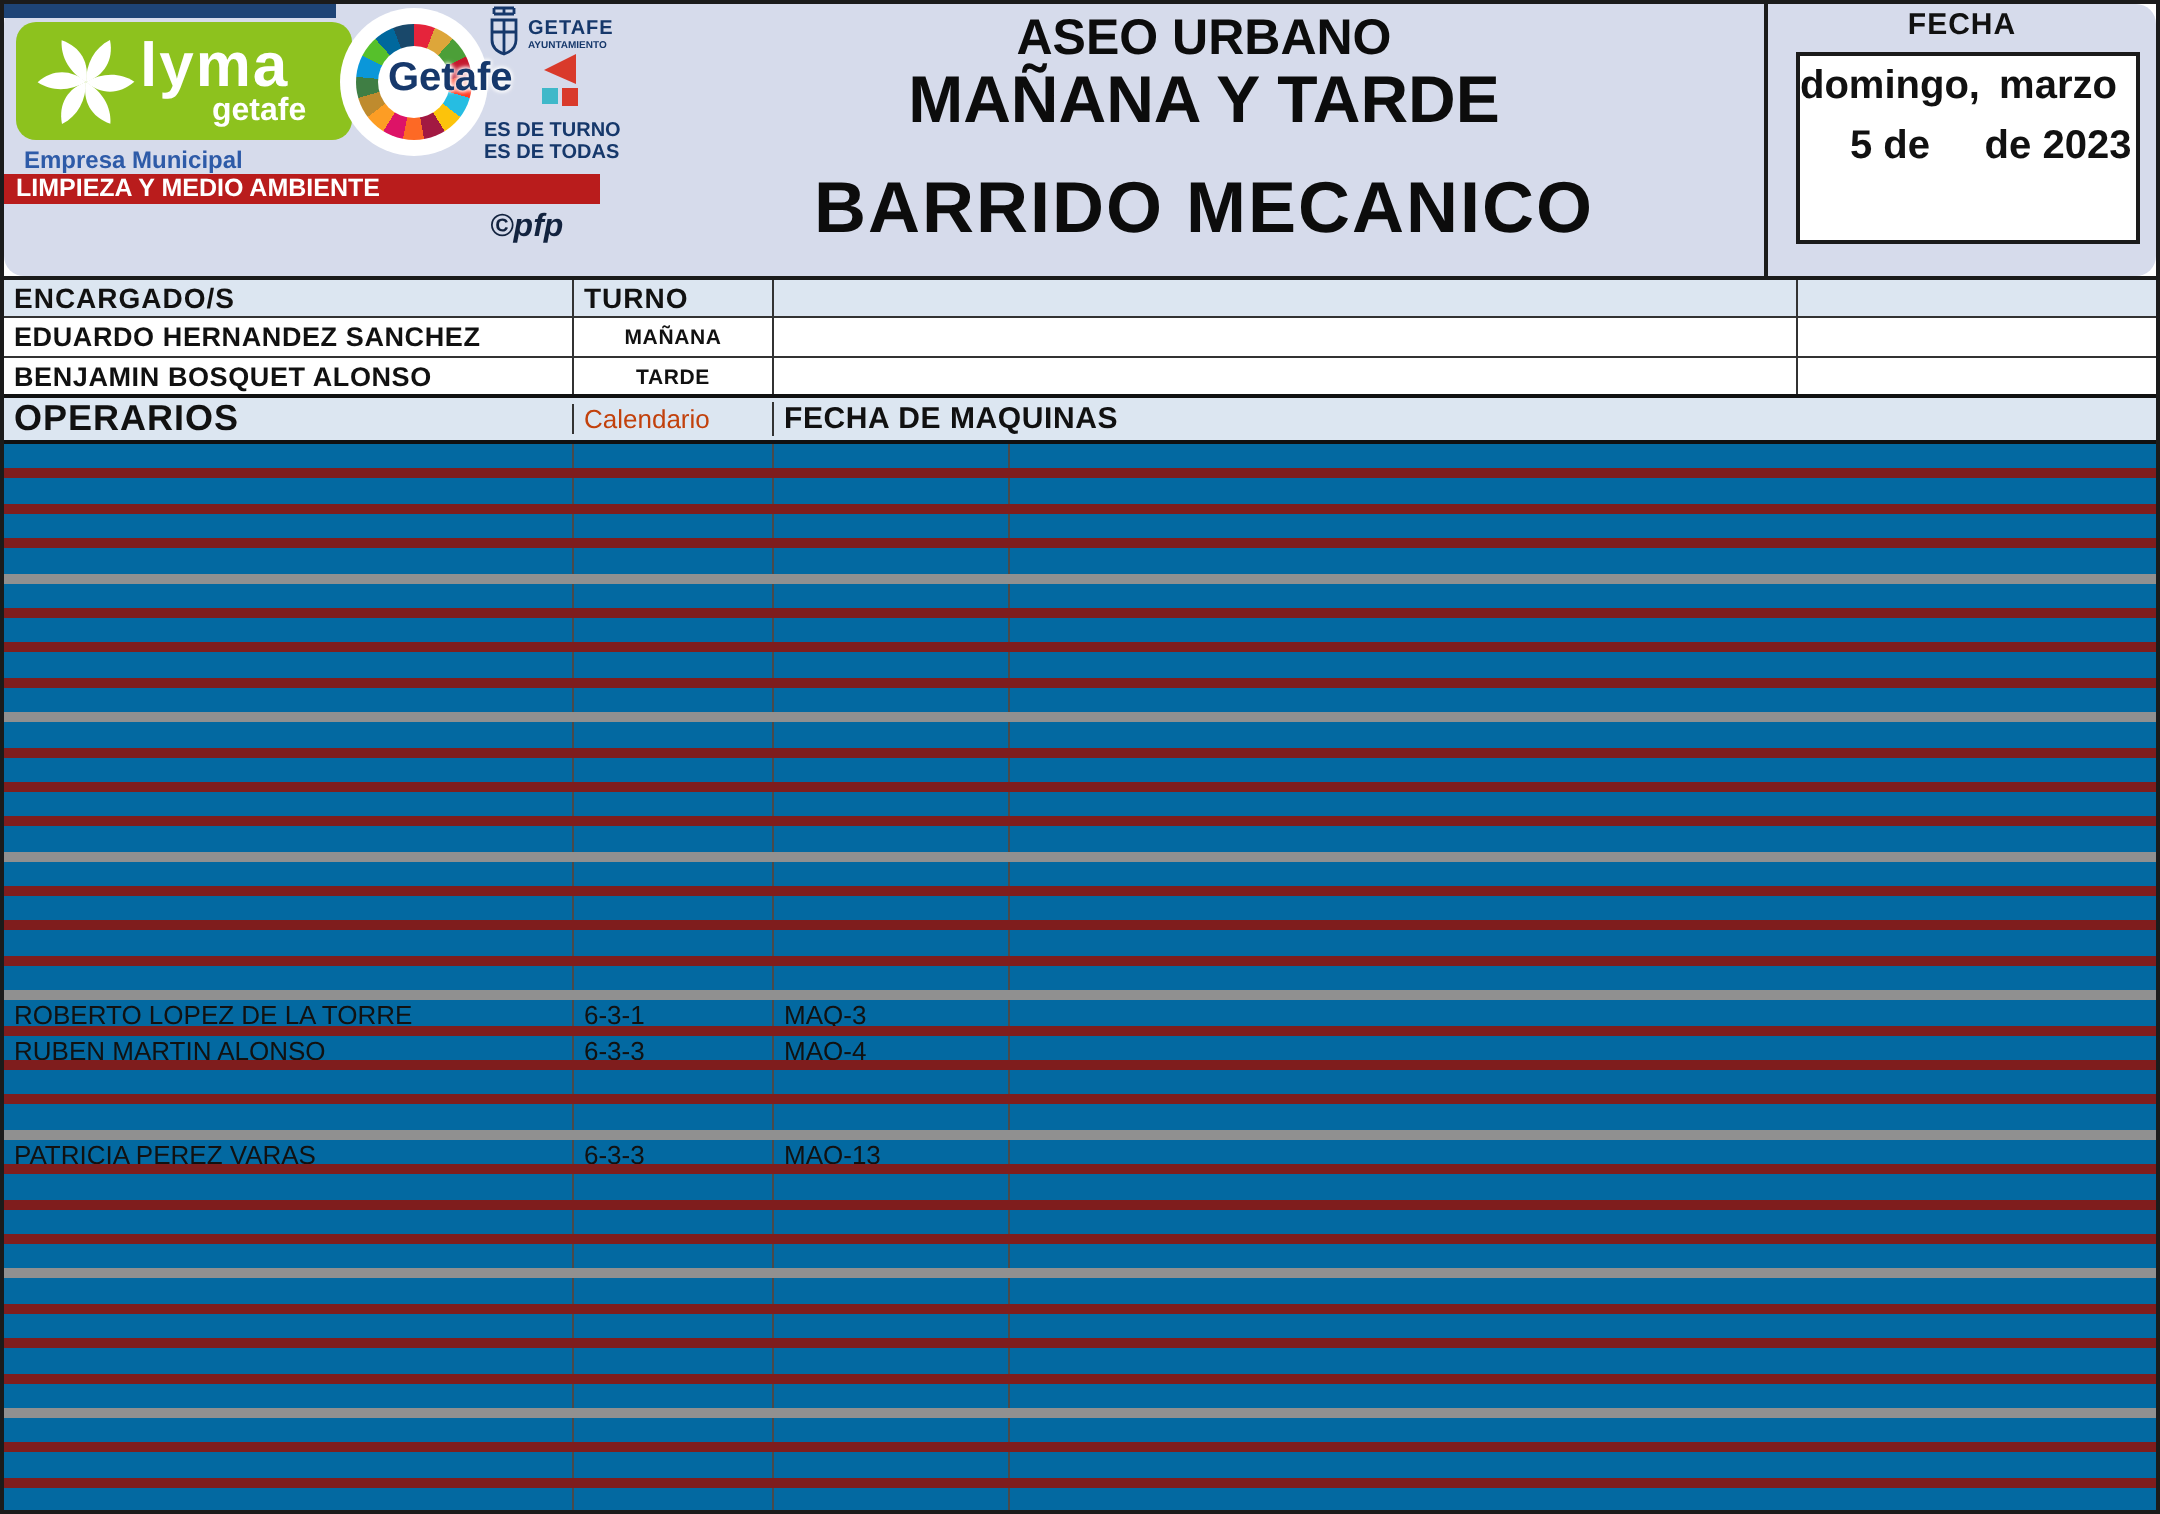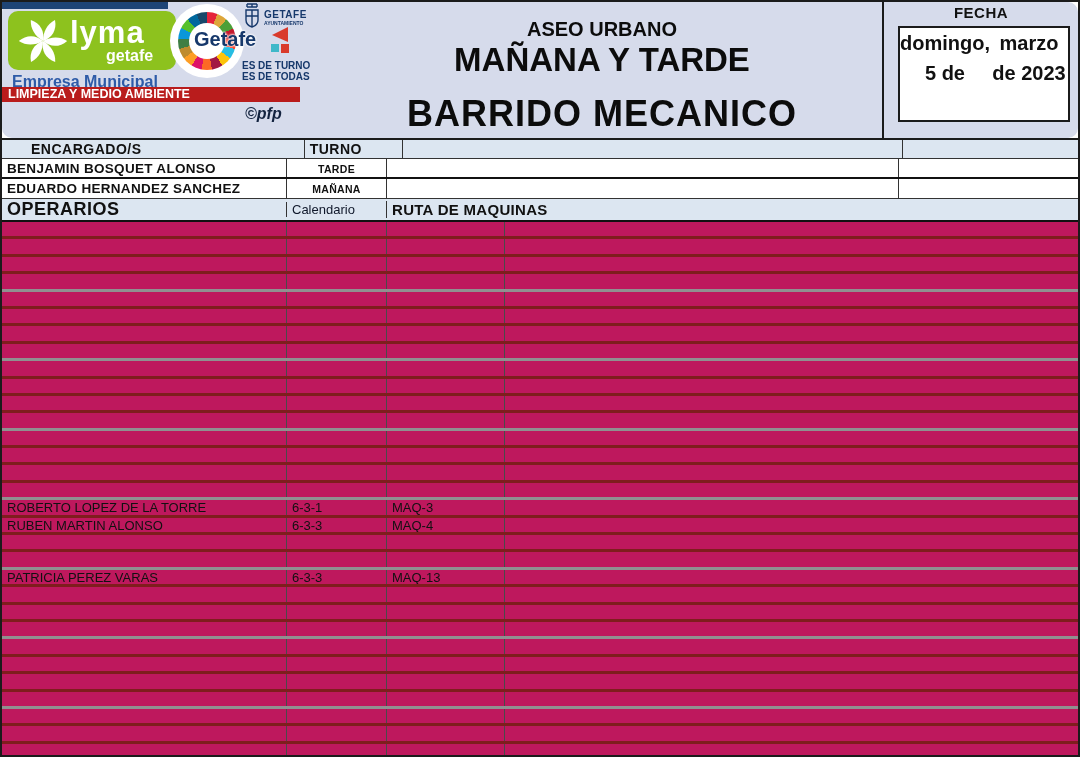--- a/index.html
+++ b/index.html
@@ -20,49 +20,49 @@
     #dd1367 191deg 212deg,#fd9d24 212deg 233deg,#bf8b2e 233deg 254deg,#3f7e44 254deg 275deg,#0a97d9 275deg 297deg,
     #56c02b 297deg 318deg,#00689d 318deg 339deg,#19486a 339deg 360deg);}
   .sdg-wheel::after{content:"";position:absolute;left:11px;top:11px;width:36px;height:36px;border-radius:50%;background:#fff;}
   .getafe-brand{position:absolute;left:192px;top:26px;font-size:20px;font-weight:bold;color:#16386b;
     text-shadow:0 0 2px #fff,0 0 2px #fff,0 0 3px #fff;letter-spacing:0px;}
   .flags{position:absolute;left:266px;top:25px;}
   .crest{position:absolute;left:241px;top:1px;}
   .crest-title{position:absolute;left:262px;top:7px;font-size:10px;font-weight:bold;color:#16386b;letter-spacing:0.5px;}
   .crest-sub{position:absolute;left:262px;top:18px;font-size:5px;font-weight:bold;color:#16386b;}
   .slogan{position:absolute;left:240px;top:58px;font-size:10px;font-weight:bold;color:#16386b;line-height:11px;}
-  .empresa{position:absolute;left:10px;top:71px;font-size:16px;font-weight:bold;color:#2e5ba8;}
+  .empresa{position:absolute;left:10px;top:71px;font-size:12px;font-weight:bold;color:#2e5ba8;}
   .dept-bar{position:absolute;left:0;top:85px;width:292px;height:15px;background:#b91c1c;color:#fff;
     font-size:12.5px;font-weight:bold;line-height:15px;padding-left:6px;}
   .copyright{position:absolute;left:243px;top:103px;font-size:16px;font-weight:bold;font-style:italic;color:#13233f;}
   .titles{position:absolute;left:318px;top:0;width:564px;text-align:center;color:#0c0c0c;}
-  .t1{font-size:20px;font-weight:bold;margin-top:14px;line-height:27px;}
+  .t1{font-size:25px;font-weight:bold;margin-top:4px;line-height:27px;}
   .t2{font-size:33px;font-weight:bold;line-height:34px;}
   .t3{font-size:36px;font-weight:bold;margin-top:18px;letter-spacing:1px;line-height:38px;}
   .fecha-divider{position:absolute;left:880px;top:0;width:2px;height:136px;background:#1b1b1b;}
   .fecha-label{position:absolute;left:882px;top:2px;width:194px;text-align:center;font-size:15px;font-weight:bold;letter-spacing:0.5px;}
   .fecha-box{position:absolute;left:896px;top:24px;width:172px;height:96px;background:#fff;border:2px solid #1b1b1b;
     box-sizing:border-box;display:flex;flex-direction:row;justify-content:center;text-align:center;
     font-size:20px;font-weight:bold;line-height:30px;}
   
   .sheet{position:absolute;left:0;top:136px;width:1076px;border-top:2px solid #1b1b1b;}
   .row{display:flex;box-sizing:border-box;}
   .cell{box-sizing:border-box;overflow:hidden;white-space:nowrap;padding-left:5px;}
   .bl{border-left:1px solid #333;}
-  .enc-head{height:19px;background:#dce6f1;border-bottom:1px solid #333;font-size:14px;font-weight:bold;line-height:18px;letter-spacing:0.5px;padding-left:24px;}
+  .enc-head{height:19px;background:#dce6f1;border-bottom:1px solid #333;font-size:14px;font-weight:bold;line-height:18px;letter-spacing:0.5px;}
   .enc-row{height:20px;background:#fff;border-bottom:1px solid #333;font-size:13.5px;font-weight:bold;line-height:19px;letter-spacing:0.3px;}
   .enc-row.last{border-bottom:2px solid #111;}
   .turno-val{font-size:10.5px;text-align:center;padding-left:0;line-height:20px;}
   .op-head{height:23px;background:#dce6f1;border-bottom:2px solid #111;font-size:13px;align-items:center;}
   .op-title{font-size:18px;font-weight:bold;letter-spacing:0.5px;}
-  .cal-label{font-size:13px;color:#0f172a;}
+  .cal-label{font-size:13px;color:#c2410c;}
   .ruta-label{font-size:15px;font-weight:bold;letter-spacing:0.3px;}
   .c1{width:284px;} .c2{width:100px;} .c3e{width:512px;} .c4e{width:180px;}
   .c3{width:118px;} .c4{width:574px;} .c3wide{width:692px;}
-  .body-row{height:17.4px;border-bottom:3px solid #7f1d1d;font-size:13px;line-height:16px;background:#be185d;}
+  .body-row{height:17.4px;border-bottom:5px solid #7f1d1d;font-size:13px;line-height:16px;background:#0369a1;}
   .body-row:nth-child(4n){border-bottom-color:#909090;}
   .body-row .bl{border-left-color:#4a4a4a;}
 </style>
 </head>
 <body>
 
 <div class="page">
 
   <div class="header">
 
@@ -134,38 +134,38 @@
 
   <div class="sheet">
 
     <div class="row enc-head">
       <div class="cell c1">ENCARGADO/S</div>
       <div class="cell c2 bl">TURNO</div>
       <div class="cell c3e bl"></div>
       <div class="cell c4e bl"></div>
     </div>
 
+    <div class="row enc-row">
+      <div class="cell c1">EDUARDO HERNANDEZ SANCHEZ</div>
+      <div class="cell c2 bl turno-val">MAÑANA</div>
+      <div class="cell c3e bl"></div>
+      <div class="cell c4e bl"></div>
+    </div>
+
     <div class="row enc-row last">
       <div class="cell c1">BENJAMIN BOSQUET ALONSO</div>
       <div class="cell c2 bl turno-val">TARDE</div>
       <div class="cell c3e bl"></div>
       <div class="cell c4e bl"></div>
     </div>
 
-    <div class="row enc-row">
-      <div class="cell c1">EDUARDO HERNANDEZ SANCHEZ</div>
-      <div class="cell c2 bl turno-val">MAÑANA</div>
-      <div class="cell c3e bl"></div>
-      <div class="cell c4e bl"></div>
-    </div>
-
     <div class="row op-head">
       <div class="cell c1 op-title">OPERARIOS</div>
       <div class="cell c2 bl cal-label">Calendario</div>
-      <div class="cell c3wide bl ruta-label">RUTA DE MAQUINAS</div>
+      <div class="cell c3wide bl ruta-label">FECHA DE MAQUINAS</div>
     </div>
 
     <div id="operarios-body">
         <div class="row body-row">
           <div class="cell c1"></div>
           <div class="cell c2 bl"></div>
           <div class="cell c3 bl"></div>
           <div class="cell c4 bl"></div>
         </div>
         <div class="row body-row">

